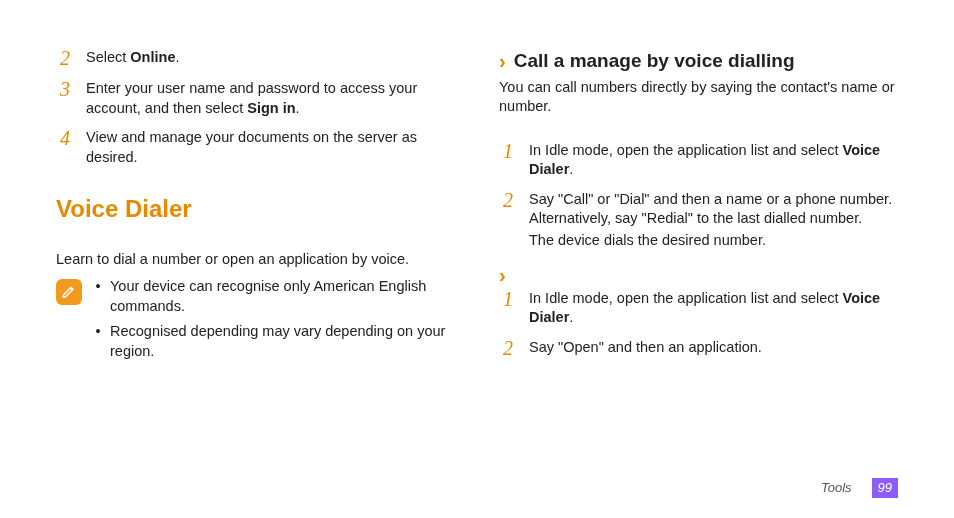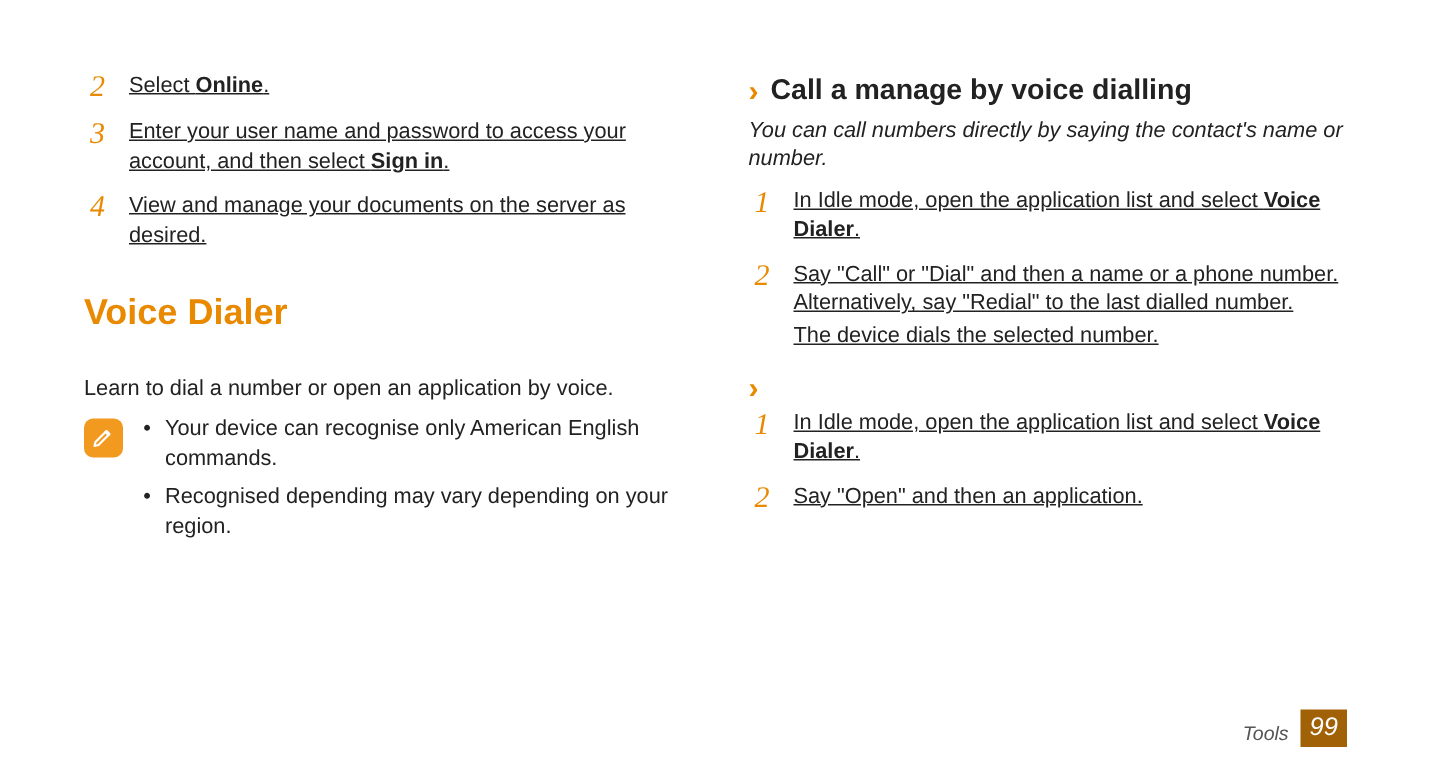--- a/index.html
+++ b/index.html
@@ -29,21 +29,21 @@
     padding-left: 4px;
   }
   .ol-num {
     font-family: Georgia, "Times New Roman", serif;
     font-style: italic;
     font-size: 20px;
     color: #e98900;
     line-height: 1.05;
     min-width: 16px;
   }
-  .ol-body { flex: 1; text-decoration: underline; }
+  .ol-body { flex: 1; }
   .ol-body .sub { margin-top: 2px; }
   .h1 {
     color: #e98900;
     font-size: 24px;
     font-weight: 600;
     margin-top: 26px;
     margin-bottom: 4px;
   }
   .lead {
     margin-bottom: 8px;
@@ -86,39 +86,39 @@
     margin-bottom: 4px;
   }
   .h2.first { margin-top: 0; }
   .h2.tight { margin-top: 14px; }
   .chev {
     color: #e98900;
     font-weight: 800;
     font-size: 20px;
     line-height: 1;
   }
-  .para { margin-bottom: 8px; font-style: italic; }
+  .para { margin-bottom: 24px; }
   b { font-weight: 700; }
   .footer {
     position: absolute;
     right: 56px;
     bottom: 20px;
     display: flex;
-    align-items: flex-end;
-    gap: 8px;
+    align-items: center;
+    gap: 20px;
     font-style: italic;
     color: #555;
     font-size: 13px;
   }
   .page-badge {
-    background: #a16207;
+    background: #8b5cf6;
     color: #fff;
     font-style: italic;
     padding: 1px 6px;
-    font-size: 17px;
+    font-size: 13px;
   }
 </style>
 </head>
 <body>
 
 <div class="columns">
 
   <div class="col">
 
     <div class="ol-item">
@@ -176,21 +176,21 @@
       <div class="ol-num">1</div>
       <div class="ol-body">
         <span>In Idle mode, open the application list and select </span><b>Voice Dialer</b><span>.</span>
       </div>
     </div>
 
     <div class="ol-item">
       <div class="ol-num">2</div>
       <div class="ol-body">
         <span>Say "Call" or "Dial" and then a name or a phone number. Alternatively, say "Redial" to the last dialled number.</span>
-        <div class="sub">The device dials the selected number.</div>
+        <div class="sub">The device dials the desired number.</div>
       </div>
     </div>
 
     <div class="h2 tight">
       <span class="chev">›</span>
     </div>
 
     <div class="ol-item">
       <div class="ol-num">1</div>
       <div class="ol-body">

